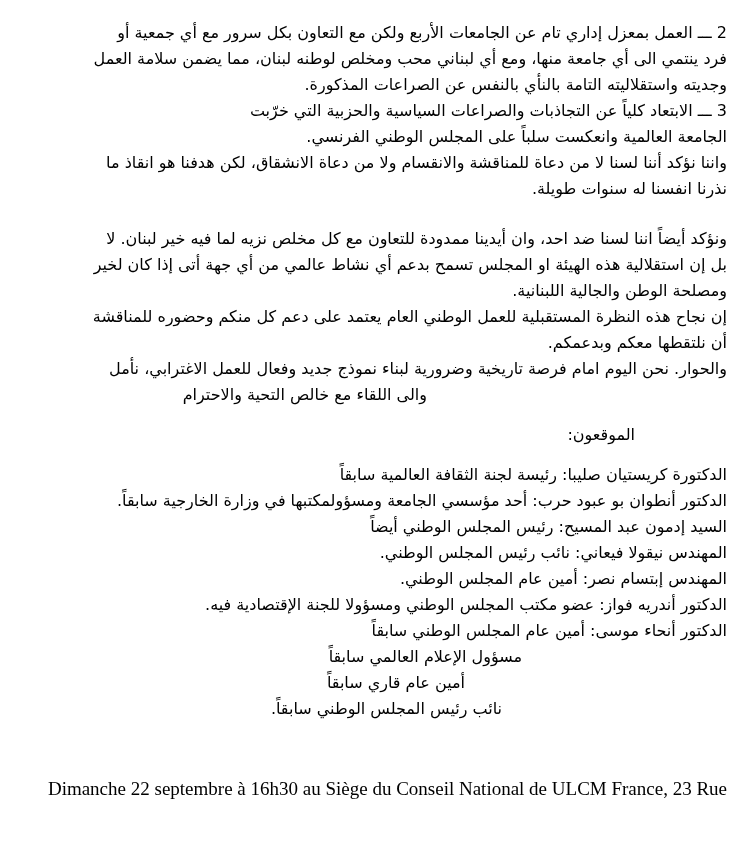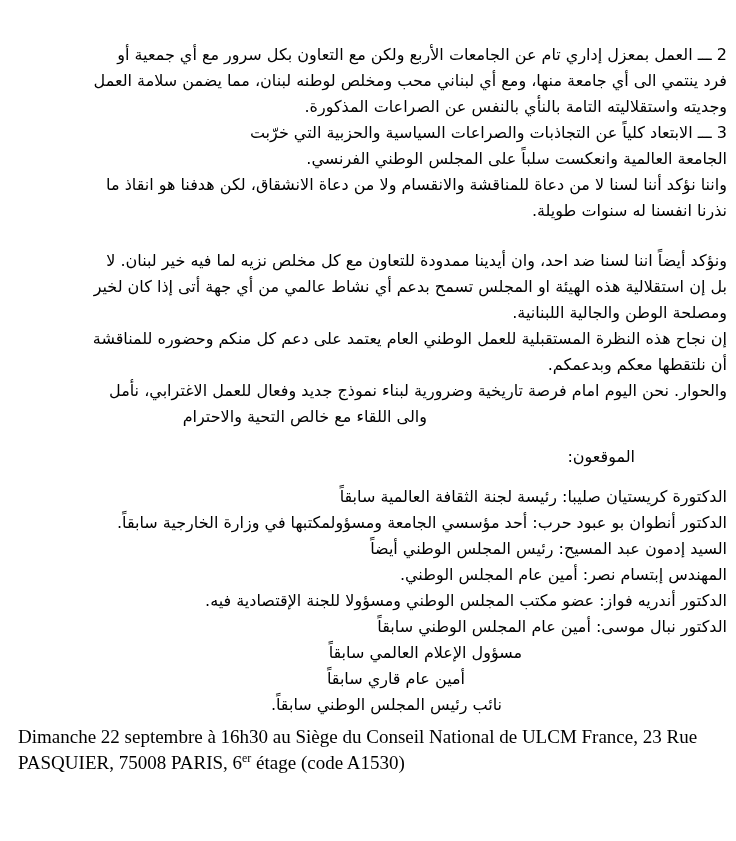--- a/index.html
+++ b/index.html
@@ -8,21 +8,21 @@
     background: #ffffff;
   }
   .page {
     position: relative;
     width: 736px;
     height: 841px;
     background: #ffffff;
     color: #000000;
     overflow: hidden;
     box-sizing: border-box;
-    padding: 42px 9px 0 18px;
+    padding: 20px 9px 0 18px;
     font-family: "DejaVu Sans", sans-serif;
   }
   .ar-line {
     direction: rtl;
     unicode-bidi: embed;
     text-align: right;
     font-size: 16px;
     line-height: 26px;
     white-space: nowrap;
     font-family: "DejaVu Sans", sans-serif;
@@ -32,25 +32,26 @@
   .indent-head2  { margin-right: 84px; }
   .extra-title-1 { margin-right: 205px; }
   .extra-title-2 { margin-right: 262px; }
   .extra-title-3 { margin-right: 225px; }
   .spacer-24 { height: 24px; }
   .spacer-14 { height: 14px; }
   .spacer-6  { height: 6px; }
   .fr-line {
     direction: ltr;
     unicode-bidi: embed;
-    text-align: left;
+    text-align: right;
     font-size: 19px;
     line-height: 26px;
     white-space: nowrap;
     font-family: "Liberation Serif", "DejaVu Serif", serif;
+    margin-top: 48px;
   }
   .fr-line sup {
     font-size: 12px;
     line-height: 0;
   }
 </style>
 </head>
 <body>
 
 <div class="page">
@@ -78,23 +79,24 @@
 
   <div class="spacer-14"></div>
 
   <div class="ar-line indent-head">الموقعون:</div>
 
   <div class="spacer-14"></div>
 
   <div class="ar-line">الدكتورة كريستيان صليبا: رئيسة لجنة الثقافة العالمية سابقاً</div>
   <div class="ar-line">الدكتور أنطوان بو عبود حرب: أحد مؤسسي الجامعة ومسؤولمكتبها في وزارة الخارجية سابقاً.</div>
   <div class="ar-line">السيد إدمون عبد المسيح: رئيس المجلس الوطني أيضاً</div>
+  <div class="ar-line">المهندس نيقولا فيعاني: نائب رئيس المجلس الوطني.</div>
   <div class="ar-line">المهندس إبتسام نصر: أمين عام المجلس الوطني.</div>
   <div class="ar-line">الدكتور أندريه فواز: عضو مكتب المجلس الوطني ومسؤولا للجنة الإقتصادية فيه.</div>
-  <div class="ar-line">الدكتور نبال موسى: أمين عام المجلس الوطني سابقاً</div>
+  <div class="ar-line">الدكتور أنحاء موسى: أمين عام المجلس الوطني سابقاً</div>
 
   <div class="ar-line extra-title-1">مسؤول الإعلام العالمي سابقاً</div>
   <div class="ar-line extra-title-2">أمين عام قاري سابقاً</div>
   <div class="ar-line extra-title-3">نائب رئيس المجلس الوطني سابقاً.</div>
 
   <div class="spacer-6"></div>
 
 
   <div class="fr-line">Dimanche 22 septembre à 16h30 au Siège du Conseil National de ULCM France, 23 Rue</div>
   <div class="fr-line"><span>PASQUIER, 75008 PARIS, 6</span><sup>er</sup><span> étage (code A1530)</span></div>

